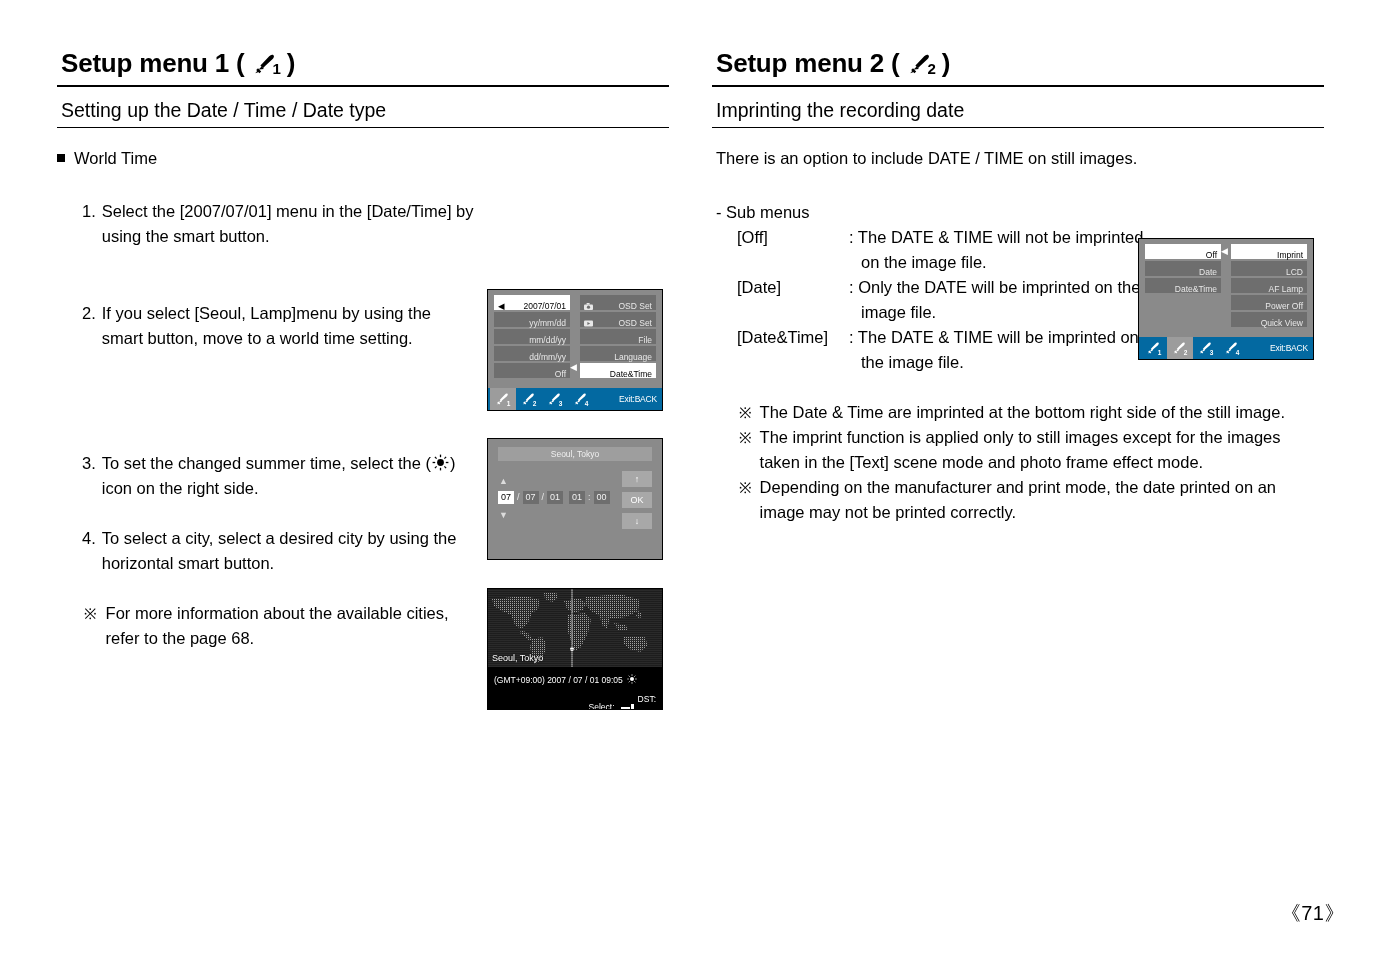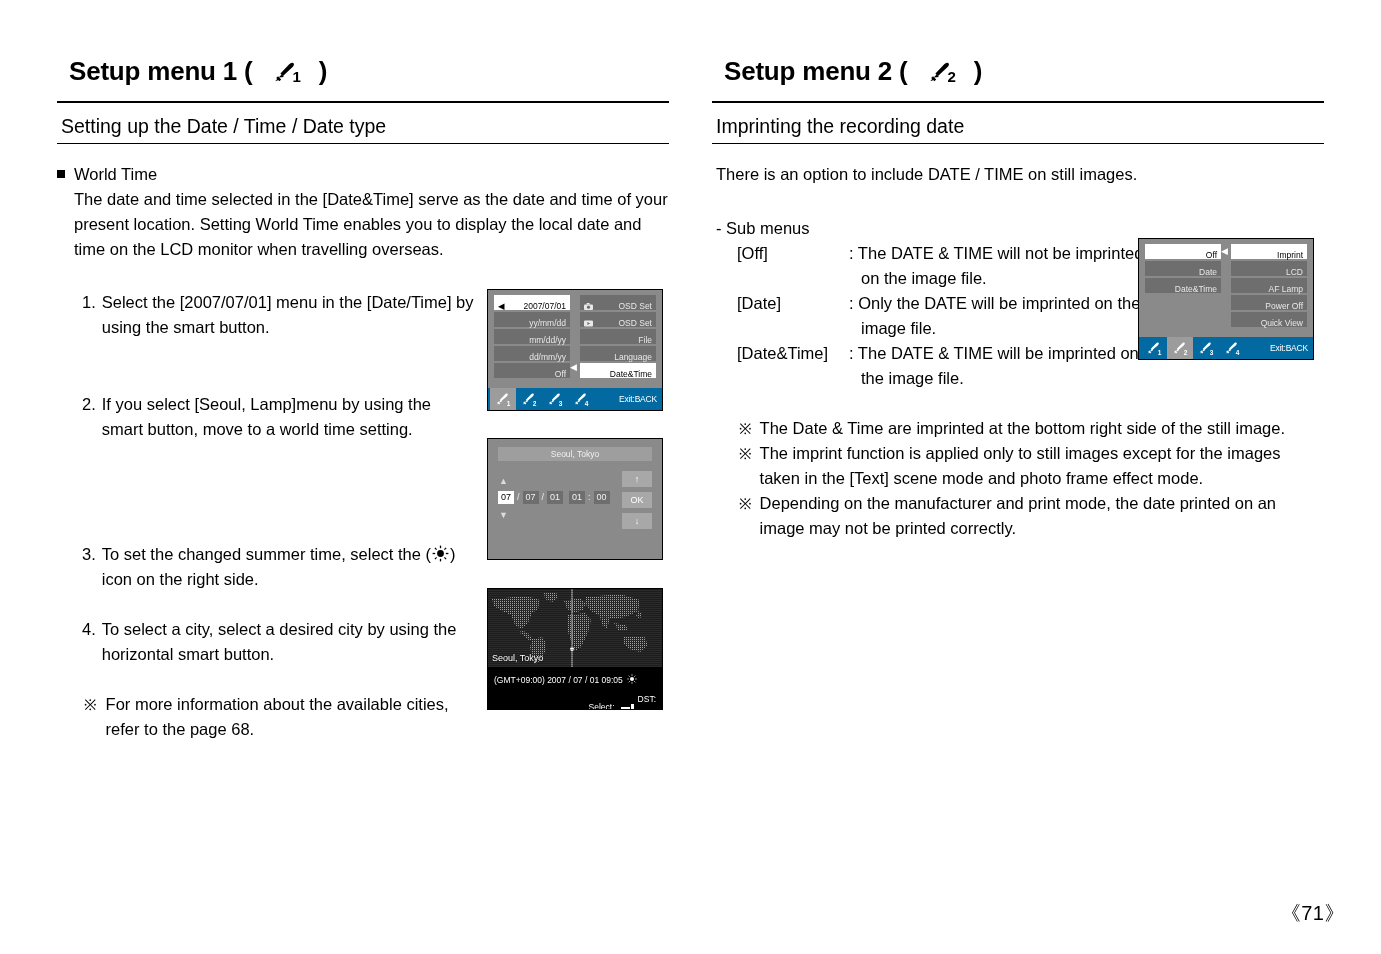--- a/index.html
+++ b/index.html
@@ -24,26 +24,26 @@
     width: 612px;
   }
   .col-left  { left: 57px; }
   .col-right { left: 712px; }
 
   
   .chapter-title {
     font-size: 26px;
     font-weight: bold;
     letter-spacing: -0.2px;
-    margin: 8px;
+    margin: 0;
     padding: 0 0 6px 4px;
     white-space: nowrap;
     display: flex;
     align-items: baseline;
-    gap: 16px;
+    gap: 4px;
   }
   .chapter-title .paren { font-weight: bold; }
   .rule-thick { border-bottom: 2.5px solid #000; width: 100%; }
   .rule-thin  { border-bottom: 1.5px solid #000; width: 100%; }
 
   .section-title {
     font-size: 19.5px;
     font-weight: normal;
     margin: 0;
     padding: 12px 0 5px 4px;
@@ -365,21 +365,20 @@
 
     <h2 class="section-title">Setting up the Date / Time / Date type</h2>
     <div class="rule-thin"></div>
 
     <div class="body-text">
 
       <div class="blk bullet-row">
         <span class="sq-bullet"></span>
         <span>World Time</span>
       </div>
-      <div class="indent-1" style="padding-left:17px;">The date and time selected in the [Date&amp;Time] serve as the date and time of your present location. Setting World Time enables you to display the local date and time on the LCD monitor when travelling overseas.</div>
 
       <div class="blk num-item" style="margin-top:28px;">
         <span class="num">1.</span>
         <span style="max-width:375px;display:inline-block;">Select the [2007/07/01] menu in the [Date/Time] by using the smart button.</span>
       </div>
 
       <div class="num-item" style="margin-top:52px;">
         <span class="num">2.</span>
         <span style="max-width:375px;display:inline-block;">If you select [Seoul, Lamp]menu by using the smart button, move to a world time setting.</span>
       </div>

